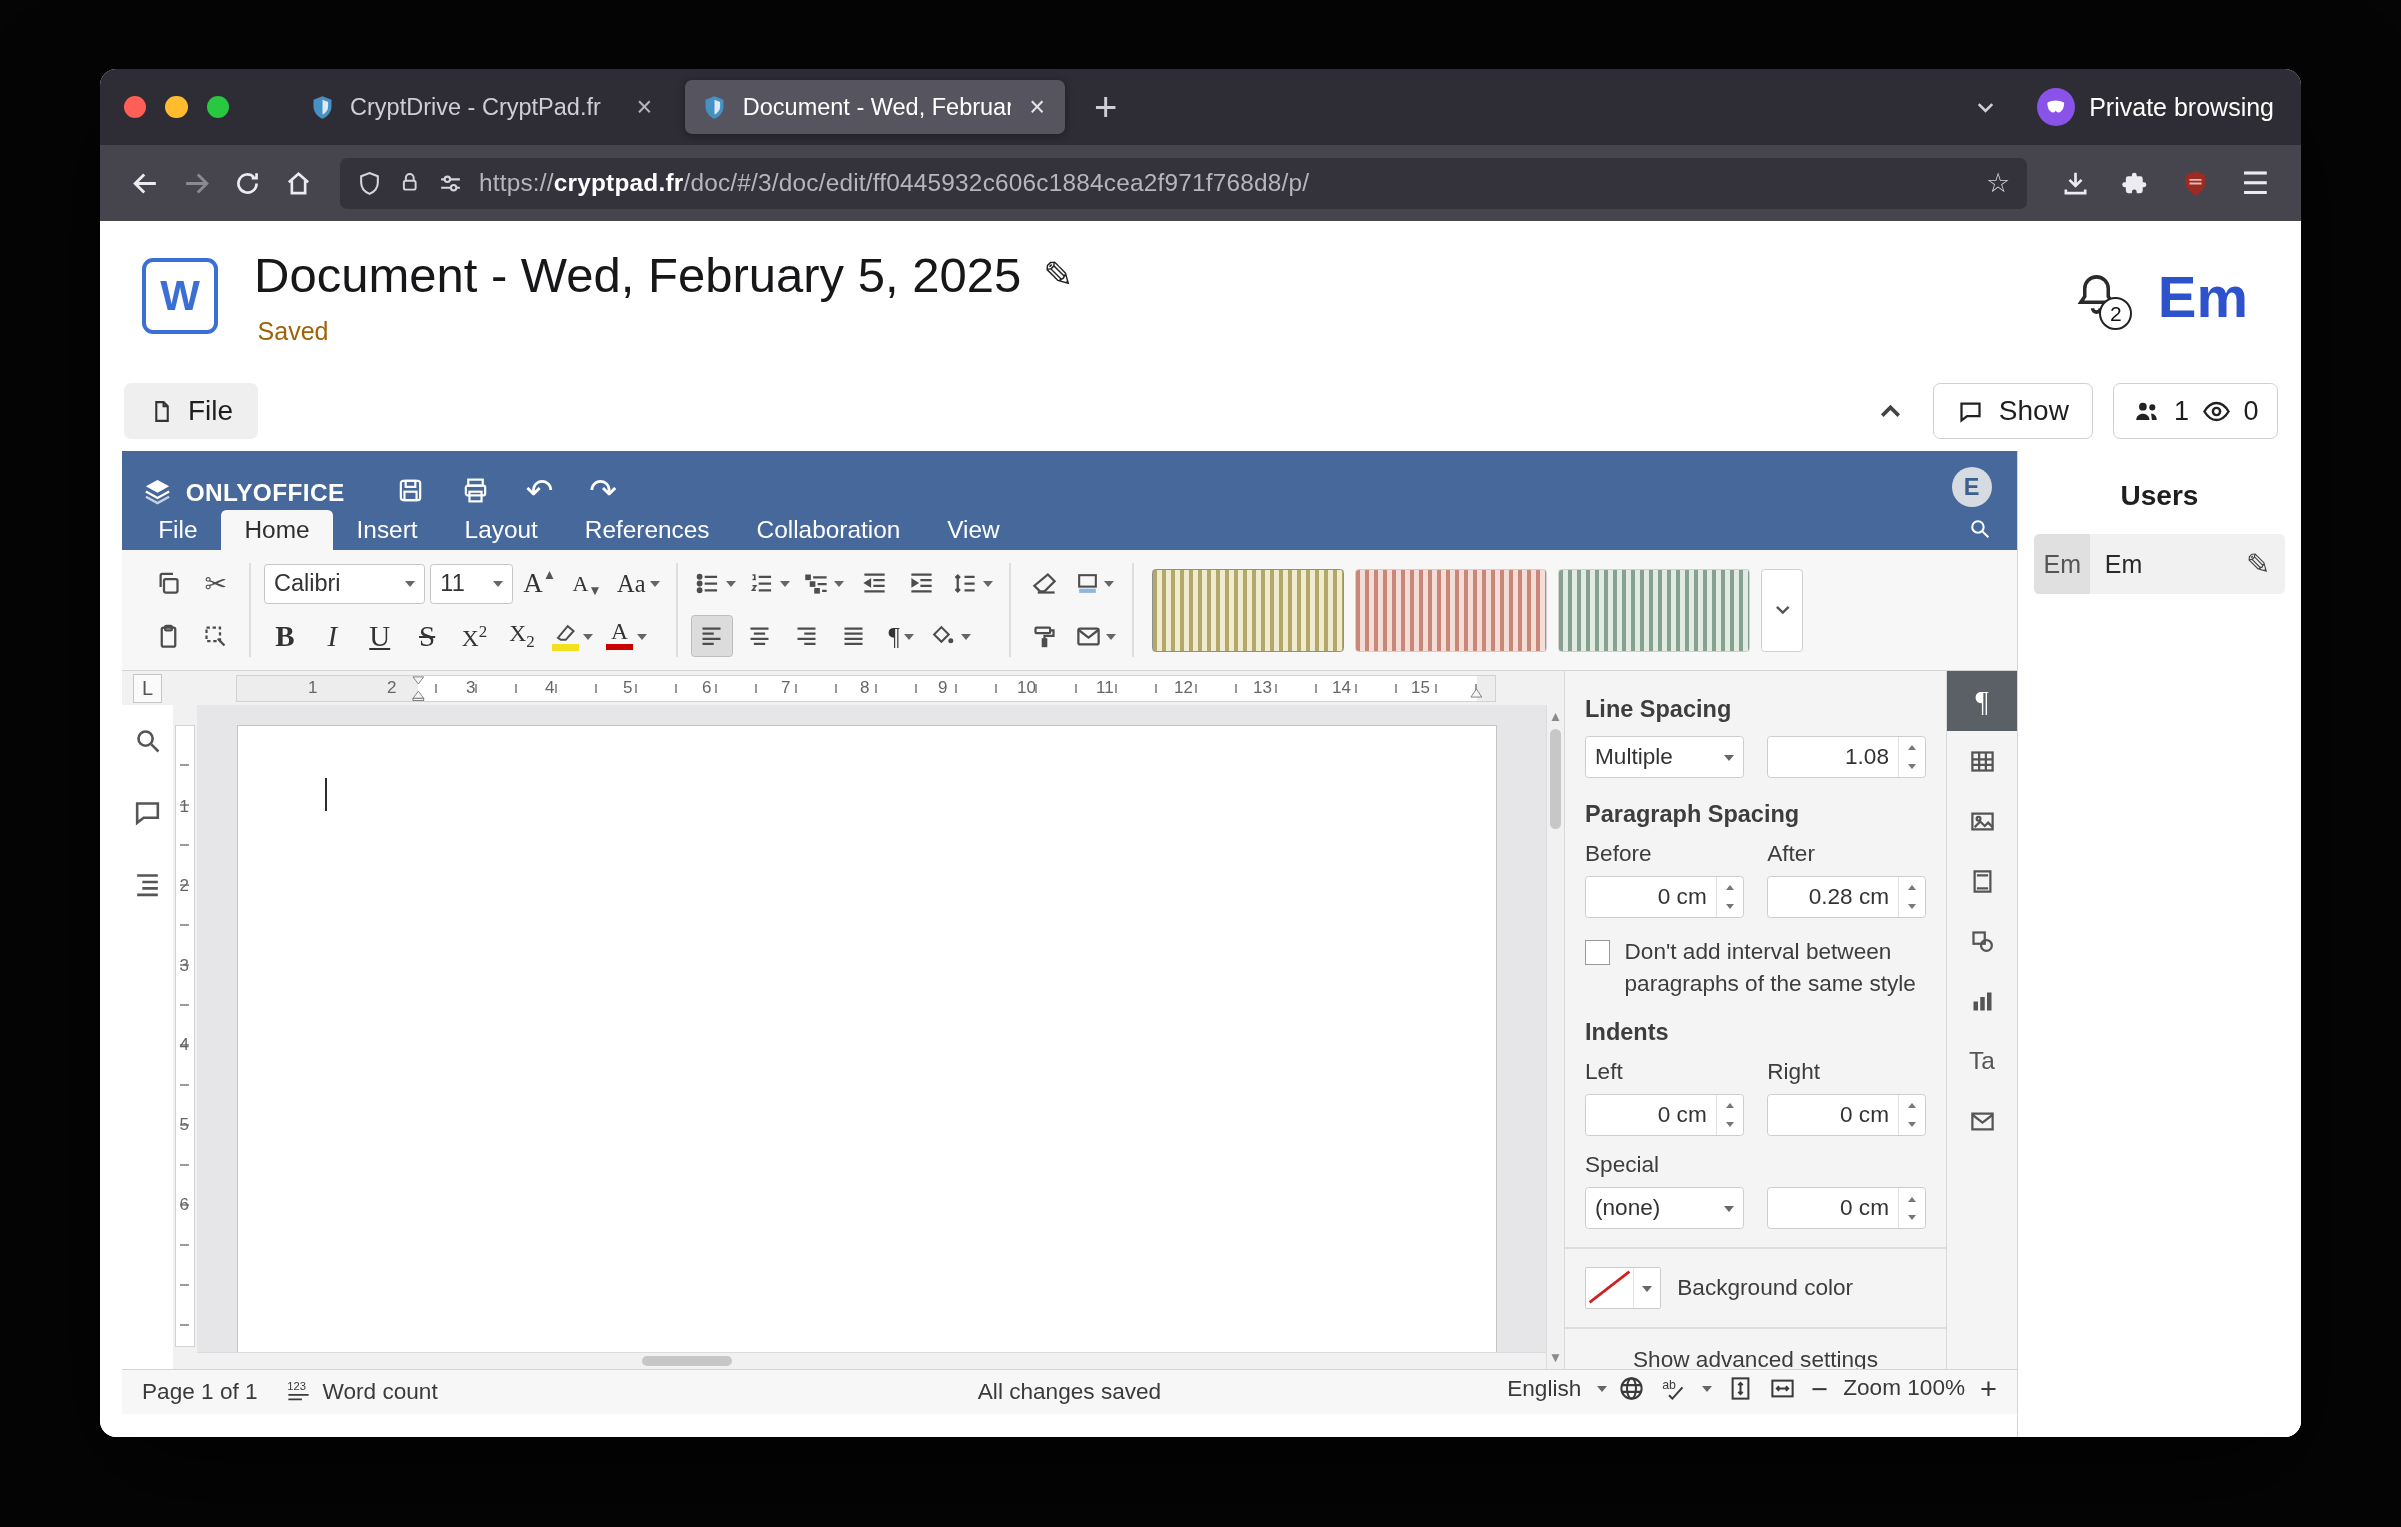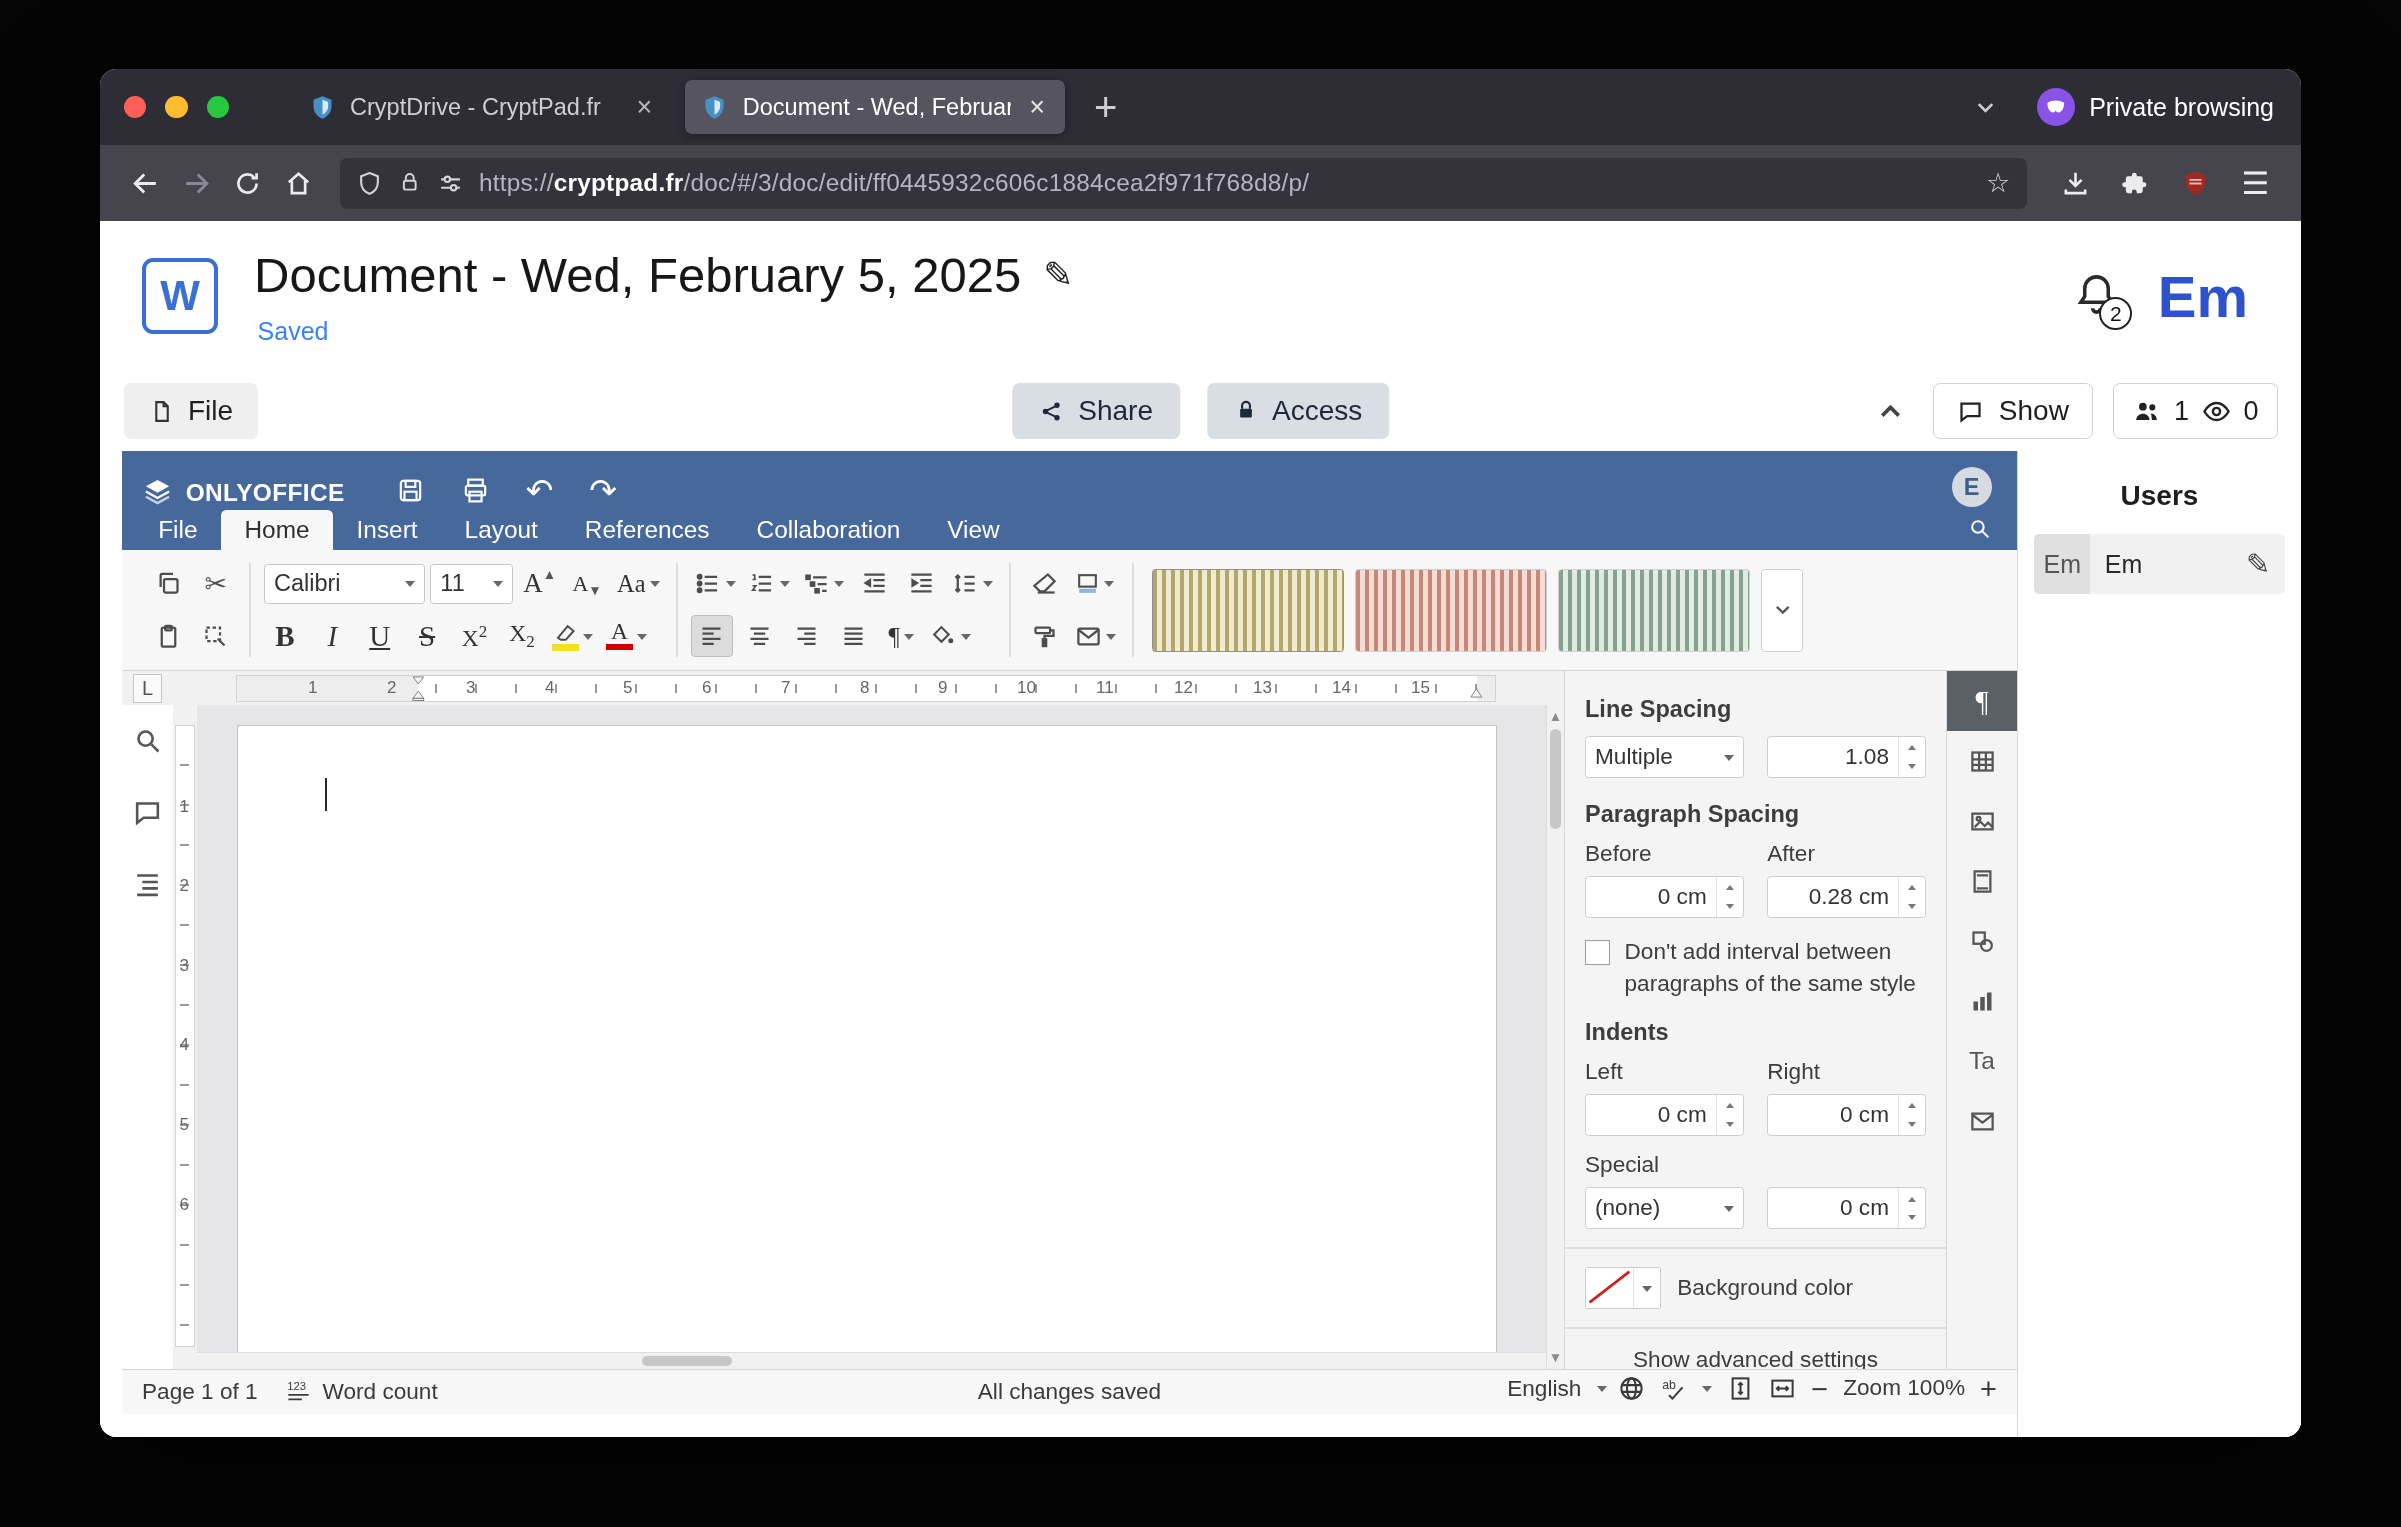--- a/index.html
+++ b/index.html
@@ -37,21 +37,21 @@
   .urlbar { flex:1; height:51px; margin:0 16.3px; background:#34333c; border-radius:7.2px; display:flex; align-items:center; gap:16.3px; padding:0 16.3px; color:#b6b5bf; font-size:24.4px; }
   .url-text { flex:1; white-space:nowrap; overflow:hidden; letter-spacing:0.2px; }
   .url-text .domain { color:#fff; font-weight:700; }
   .nav-right { display:flex; align-items:center; gap:9px; margin-left:7.2px; }
   
   .padheader { flex:0 0 150px; background:#fff; display:flex; align-items:center; padding:0 42px; }
   .docicon { width:76px; height:76px; border:4.5px solid #3b6fd4; border-radius:11px; display:flex; align-items:center; justify-content:center; color:#3b6fd4; font-size:42px; font-weight:700; }
   .title-block { margin-left:36px; }
   .title-row { display:flex; align-items:center; gap:22px; font-size:49px; font-weight:500; color:#17171a; }
   .pencil { font-size:36px; color:#222; }
-  .saved { font-size:25px; color:#3b82f6; margin-top:14px; margin-left:3.6px; }
+  .saved { font-size:25px; color:#a16207; margin-top:14px; margin-left:3.6px; }
   .header-spacer { flex:1; }
   .bell-wrap { position:relative; margin-right:38px; }
   .bell-badge { position:absolute; right:-12.7px; bottom:-9px; width:33px; height:33px; border-radius:50%; background:#fff; border:2.7px solid #222; font-size:21px; color:#111; display:flex; align-items:center; justify-content:center; }
   .account-initials { font-size:58px; font-weight:700; color:var(--accent-blue,#2d52cc); margin-right:11px; }
   
   .padtoolbar { flex:0 0 80px; background:#fff; display:flex; align-items:center; padding:0 23.5px; position:relative; }
   .file-btn { height:56px; padding:0 25px; background:#efefef; border-radius:7.2px; display:flex; align-items:center; gap:14.5px; font-size:28px; color:#1e1e1e; }
   .center-group { position:absolute; left:50%; transform:translateX(-50%); display:flex; gap:27px; }
   .pill-btn { height:56px; padding:0 27px; background:#d9dee5; border-radius:7.2px; display:flex; align-items:center; gap:14.5px; font-size:28px; color:#20293a; }
   .right-group { margin-left:auto; display:flex; align-items:center; gap:20px; }
@@ -292,38 +292,20 @@
 
   <div class="padtoolbar">
     <div class="file-btn">
       <svg width="25" height="25" viewBox="0 0 24 24" fill="none" stroke="#333" stroke-width="2">
           <path d="M7 3h7l4 4v14H7z"></path>
           <path d="M14 3v4h4"></path>
         </svg>
       <span>File</span>
     </div>
 
-    <div class="center-group">
-      <div class="pill-btn">
-        <svg width="25" height="25" viewBox="0 0 24 24" fill="#20293a">
-            <circle cx="6" cy="12" r="2.6"></circle>
-            <circle cx="17" cy="6" r="2.6"></circle>
-            <circle cx="17" cy="18" r="2.6"></circle>
-            <path d="M7.5 11l8-4M7.5 13l8 4" stroke="#20293a" stroke-width="1.8"></path>
-          </svg>
-        <span>Share</span>
-      </div>
-      <div class="pill-btn">
-        <svg width="23.5" height="23.5" viewBox="0 0 24 24" fill="#20293a">
-            <rect x="6" y="10" width="12" height="9" rx="1.5"></rect>
-            <path d="M8 10V7a4 4 0 0 1 8 0v3" fill="none" stroke="#20293a" stroke-width="2.2"></path>
-          </svg>
-        <span>Access</span>
-      </div>
-    </div>
 
     <div class="right-group">
       <span class="collapse-btn">
         <svg width="33" height="33" viewBox="0 0 24 24" fill="none" stroke="currentColor" stroke-width="2.6">
             <polyline points="6 15 12 9 18 15"></polyline>
           </svg>
       </span>
       <div class="chat-btn">
         <svg width="27" height="27" viewBox="0 0 24 24" fill="none" stroke="#222" stroke-width="2">
             <path d="M4 5h16v11H9l-5 4z"></path>

